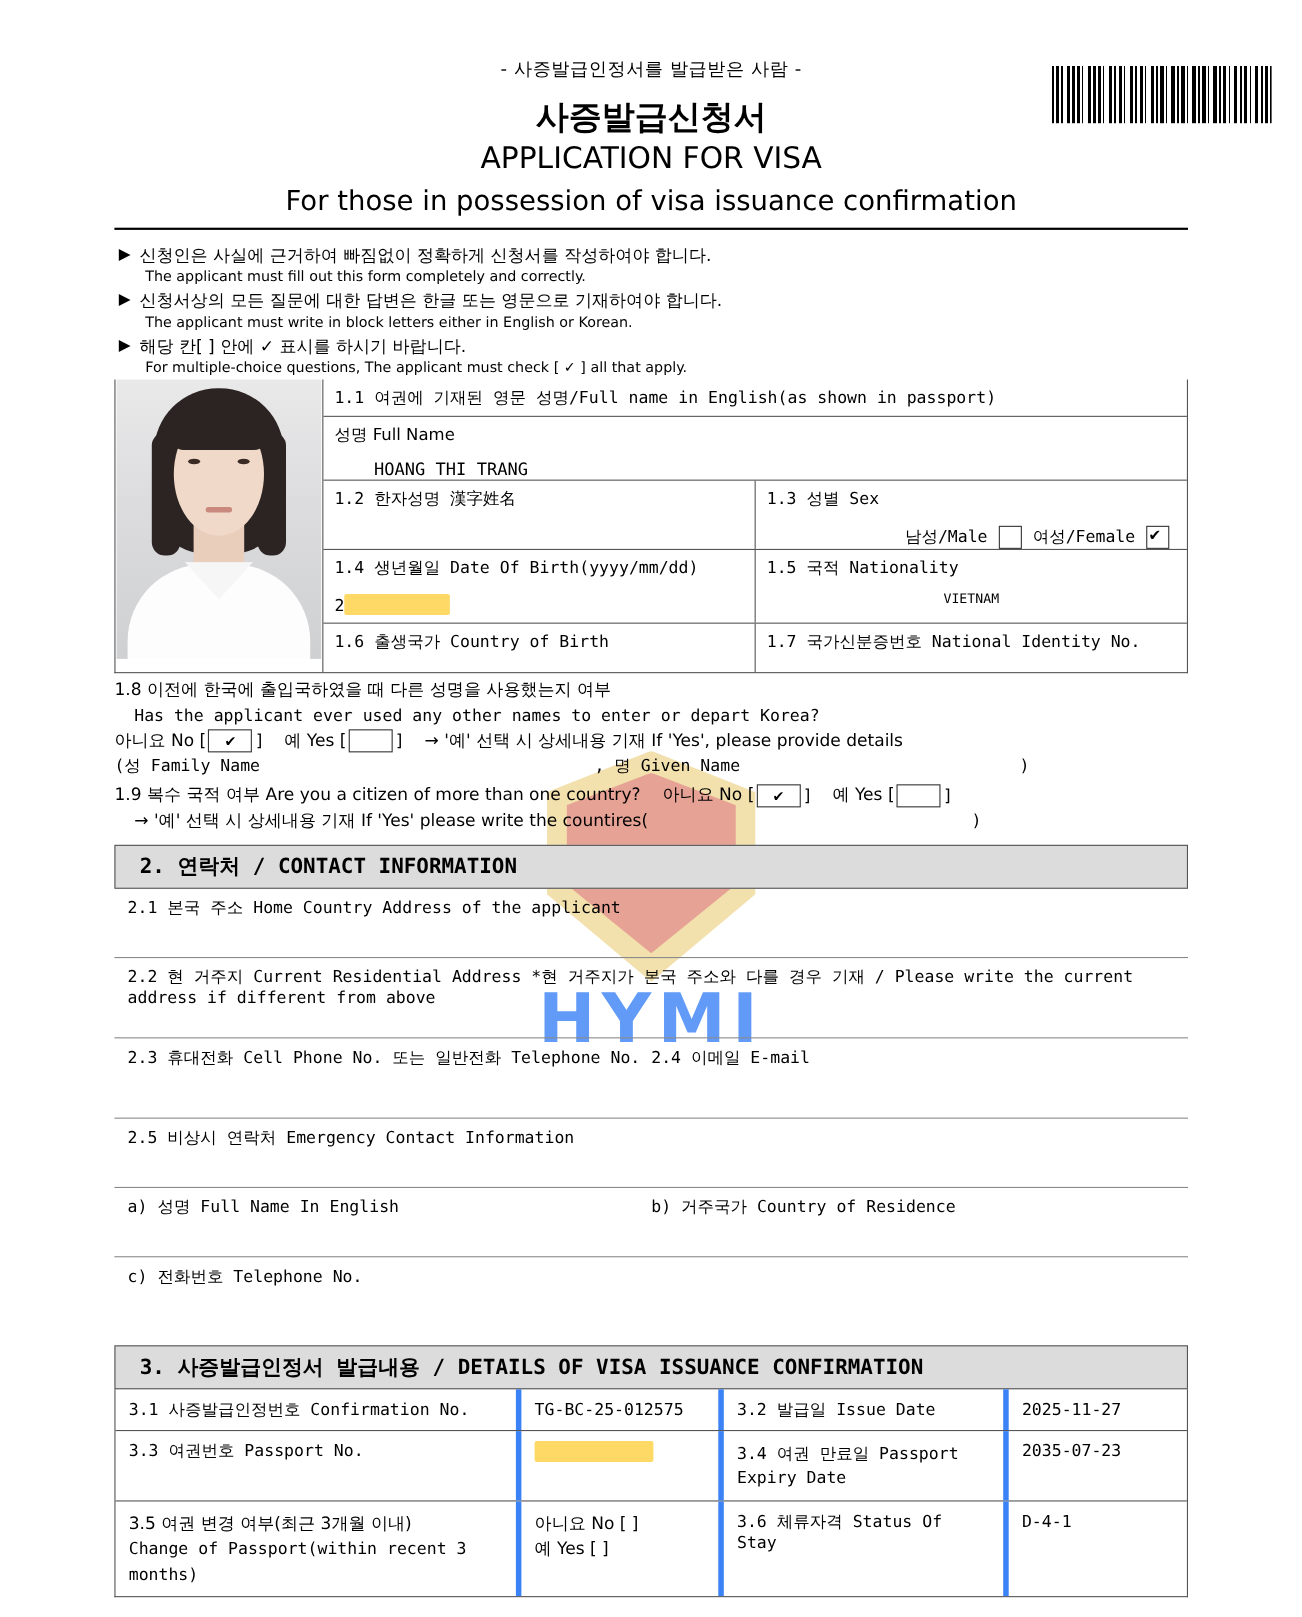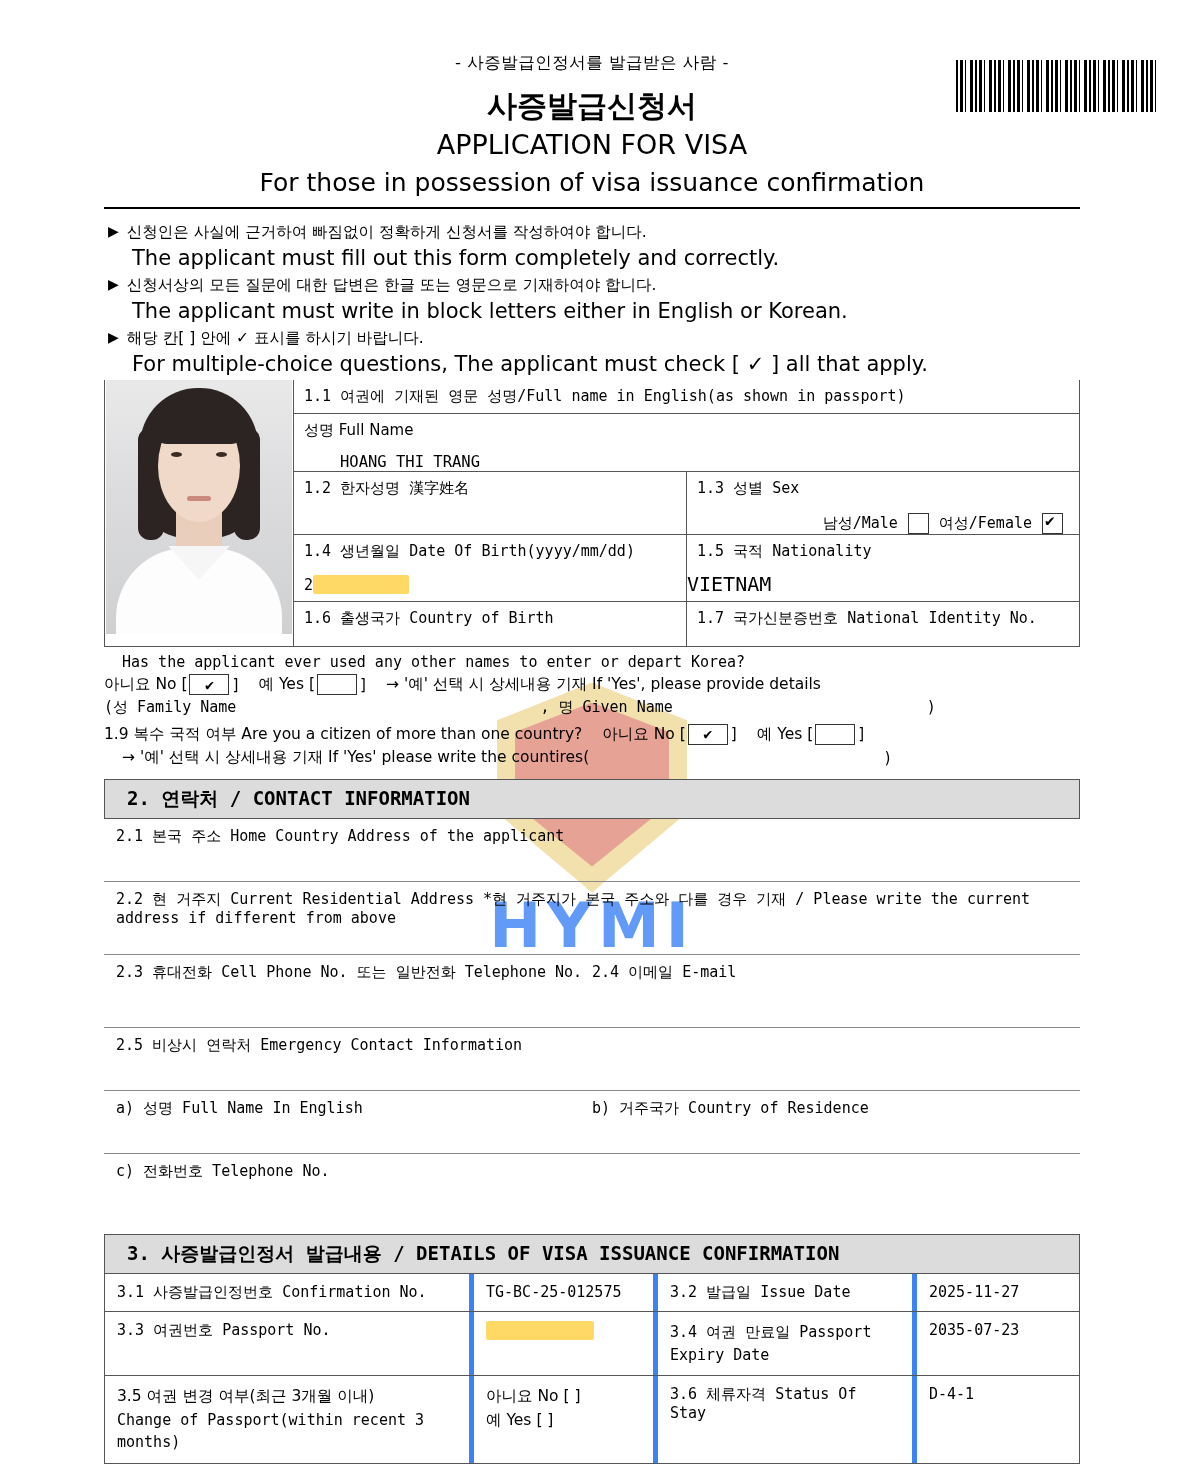--- a/index.html
+++ b/index.html
@@ -52,21 +52,21 @@
   .title-kr{text-align:center;font-size:30px;font-weight:bold;margin-top:12px;}
   .title-en{text-align:center;font-size:27px;margin-top:2px;}
   .title-en2{text-align:center;font-size:25px;margin-top:8px;}
 
   .rule{height:2px;background:#000;margin:10px 104px 0 104px;}
 
   
   .instructions{margin:12px 0 0 108px;font-size:17px;line-height:1.45;}
   .ins-row{display:flex;align-items:flex-start;}
   .tri{margin-right:8px;font-size:14px;line-height:1.55;}
-  .ins-en{margin-left:24px;font-size:21px;}
+  .ins-en{margin-left:24px;font-size:13px;}
 
   
   .sec-bar{
     margin:14px 104px 0 104px;
     background:#dcdcdc;border:1px solid #555;
     font-size:19px;font-weight:bold;padding:6px 0 6px 22px;
     font-family:"DejaVu Sans Mono",monospace;
     letter-spacing:0px;
   }
 
@@ -94,21 +94,21 @@
 
   .pd-fields{flex:1;}
   .row{border-bottom:1px solid #555;}
   .row:last-child{border-bottom:none;}
   .cell{padding:7px 10px;font-size:15px;font-family:"DejaVu Sans Mono",monospace;}
   .cell-kr{font-family:"DejaVu Sans",sans-serif;}
   .flexrow{display:flex;}
   .half{flex:1;}
   .half.brd{border-right:1px solid #555;}
   .value{font-family:"DejaVu Sans Mono",monospace;font-size:15.5px;padding-left:46px;padding-top:6px;}
-  .value-c{text-align:left;font-family:"DejaVu Sans Mono",monospace;font-size:20px;padding-top:4px;}
+  .value-c{text-align:center;font-family:"DejaVu Sans Mono",monospace;font-size:12px;padding-top:4px;}
   .redact{display:inline-block;width:96px;height:19px;background:#ffd966;vertical-align:-4px;border-radius:2px;}
   .sexrow{display:flex;align-items:center;justify-content:flex-end;gap:10px;padding-right:16px;padding-top:8px;font-size:15px;font-family:"DejaVu Sans Mono",monospace;}
   .box{display:inline-block;width:19px;height:19px;border:1px solid #333;position:relative;background:#fff;}
   .box.checked:after{content:"✔";position:absolute;left:2px;top:-3px;font-size:16px;}
 
   
   .q-block{margin:4px 104px 0 104px;font-size:15px;font-family:"DejaVu Sans Mono",monospace;line-height:1.5;}
   .q-kr{font-family:"DejaVu Sans",sans-serif;font-size:15.5px;}
   .q-line{display:flex;align-items:center;flex-wrap:wrap;gap:2px;}
   .inline-box{display:inline-flex;align-items:center;justify-content:center;width:38px;height:19px;border:1px solid #333;position:relative;}
@@ -234,20 +234,21 @@
           </div>
           <div class="half">
             <div class="cell">1.7 국가신분증번호 National Identity No.</div>
             <div class="value"></div>
           </div>
         </div>
       </div>
     </div>
 
     <div class="q-block">
+      <div class="q-kr">1.8 이전에 한국에 출입국하였을 때 다른 성명을 사용했는지 여부</div>
       <div class="ind">Has the applicant ever used any other names to enter or depart Korea?</div>
       <div class="q-line">
         <span class="q-kr">아니요 No [</span>
         <span class="inline-box checked"></span>
         <span>]</span>
         <span class="q-kr" style="margin-left:16px;">예 Yes [</span>
         <span class="inline-box"></span>
         <span>]</span>
         <span class="q-kr" style="margin-left:16px;">→ '예' 선택 시 상세내용 기재 If 'Yes', please provide details</span>
       </div>

